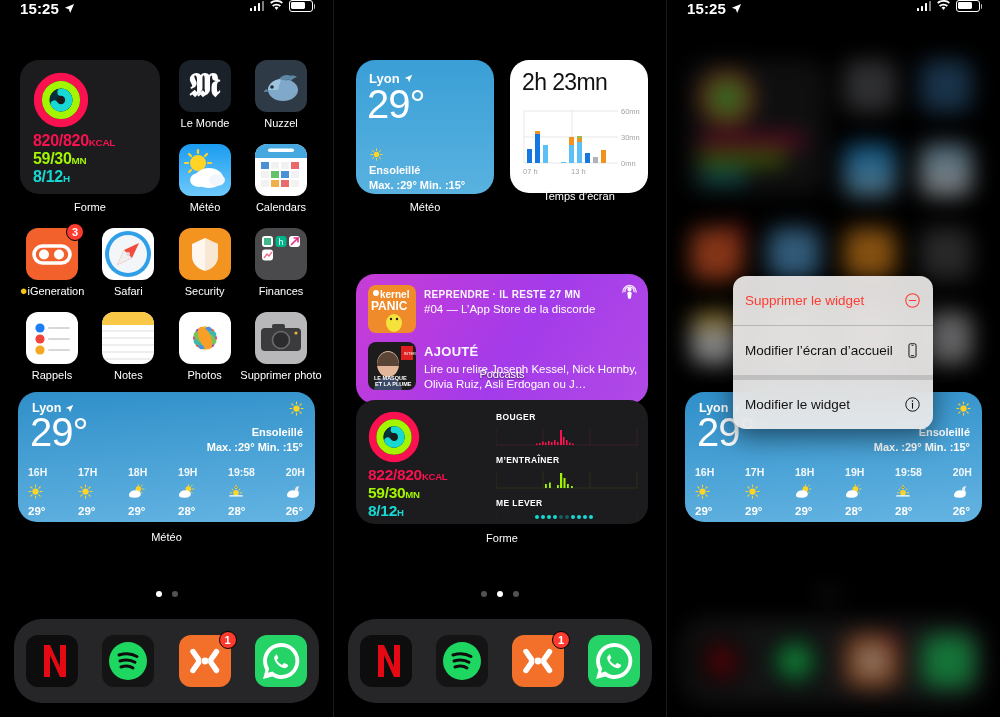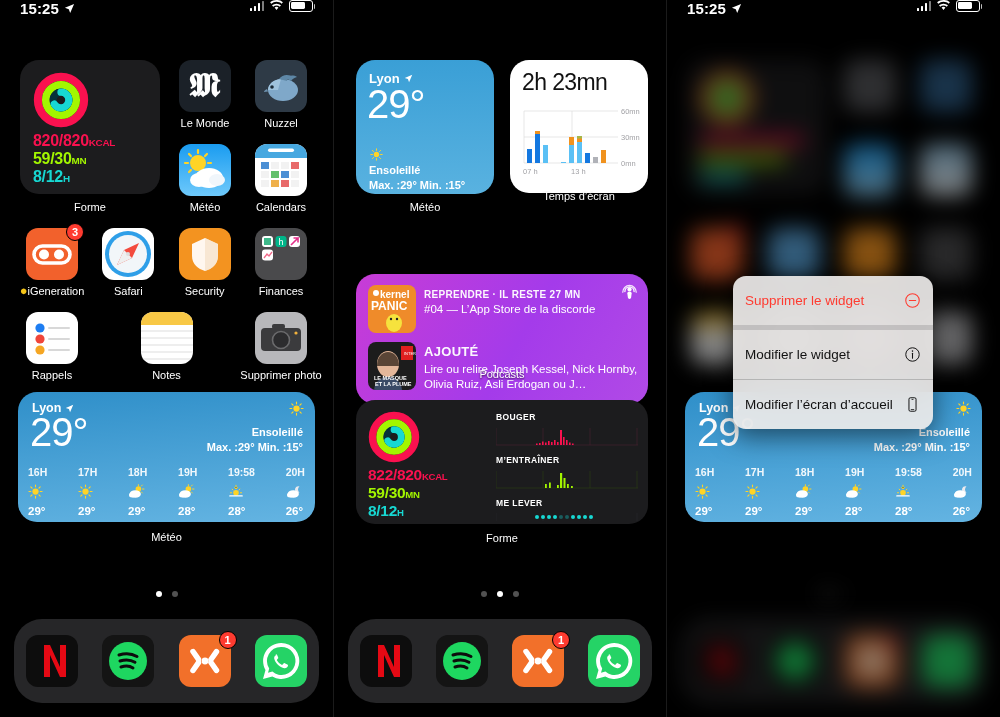--- a/index.html
+++ b/index.html
@@ -253,20 +253,37 @@
         <div class="appwrap">
           <div class="appicon" style="background:#fff;">
             <svg viewBox="0 0 52 52" style="width:100%;height:100%;">
               <rect x="0" y="0" width="52" height="13" fill="#f8c846"></rect>
               <g stroke="#e9e9e9" stroke-width="1.4">
                   <path d="M0 19h52M0 26h52M0 33h52M0 40h52M0 47h52"></path>
                 </g>
             </svg>
           </div>
           <div class="iconlabel">Notes</div>
+        </div>
+        <div class="appwrap">
+          <div class="appicon" style="background:#fff;">
+            <svg viewBox="0 0 52 52" style="width:100%;height:100%;">
+              <g transform="translate(26,26)" opacity=".95">
+                <ellipse rx="6" ry="12" fill="#f7c32e"></ellipse>
+                  <ellipse rx="6" ry="12" fill="#f05a28" transform="rotate(45)"></ellipse>
+                <ellipse rx="6" ry="12" fill="#e8337d" transform="rotate(90)"></ellipse>
+                  <ellipse rx="6" ry="12" fill="#9b3cc4" transform="rotate(135)"></ellipse>
+                <ellipse rx="6" ry="12" fill="#3f8de0" transform="rotate(22)"></ellipse>
+                  <ellipse rx="6" ry="12" fill="#33b5a6" transform="rotate(67)"></ellipse>
+                <ellipse rx="6" ry="12" fill="#6ec14c" transform="rotate(112)"></ellipse>
+                  <ellipse rx="6" ry="12" fill="#f79a1e" transform="rotate(157)"></ellipse>
+              </g>
+            </svg>
+          </div>
+          <div class="iconlabel">Photos</div>
         </div>
         <div class="appwrap">
           <div class="appicon" style="background:#b8b8bb;">
             <svg viewBox="0 0 52 52" style="width:100%;height:100%;">
               <rect x="6" y="16" width="40" height="23" rx="4" fill="#3b3b3d"></rect>
               <rect x="17" y="12" width="13" height="5" rx="2" fill="#3b3b3d"></rect>
               <circle cx="26" cy="28" r="8.5" fill="#2c2c2e" stroke="#6a6a6c" stroke-width="1.6"></circle>
               <circle cx="41" cy="21" r="1.6" fill="#f3b23c"></circle>
             </svg>
           </div>
@@ -778,34 +795,34 @@
     </div>
 
     <div class="ctxmenu" style="left:66px;top:276px;">
       <div class="ctxrow destructive">
         <span>Supprimer le widget</span>
         <svg class="ctxicon" viewBox="0 0 24 24">
             <circle cx="12" cy="12" r="9.5" fill="none" stroke="#ff3b30" stroke-width="1.5"></circle>
             <path d="M7.5 12h9" stroke="#ff3b30" stroke-width="1.5" stroke-linecap="round"></path>
           </svg>
       </div>
+      <div class="ctxrow sep">
+        <span>Modifier l’écran d’accueil</span>
+        <svg class="ctxicon" viewBox="0 0 24 24">
+            <rect x="7" y="2.5" width="10" height="19" rx="2" fill="none" stroke="#121212" stroke-width="1.4"></rect>
+            <rect x="10.5" y="4.3" width="3" height="1" rx=".5" fill="#121212"></rect>
+            <rect x="9.5" y="18.2" width="5" height="1.3" rx=".6" fill="#121212"></rect>
+          </svg>
+      </div>
       <div class="ctxrow gap">
         <span>Modifier le widget</span>
         <svg class="ctxicon" viewBox="0 0 24 24">
             <circle cx="12" cy="12" r="9.5" fill="none" stroke="#121212" stroke-width="1.4"></circle>
             <circle cx="12" cy="7.2" r="1.1" fill="#121212"></circle>
             <path d="M12 10.3v7" stroke="#121212" stroke-width="1.5" stroke-linecap="round"></path>
-          </svg>
-      </div>
-      <div class="ctxrow sep">
-        <span>Modifier l’écran d’accueil</span>
-        <svg class="ctxicon" viewBox="0 0 24 24">
-            <rect x="7" y="2.5" width="10" height="19" rx="2" fill="none" stroke="#121212" stroke-width="1.4"></rect>
-            <rect x="10.5" y="4.3" width="3" height="1" rx=".5" fill="#121212"></rect>
-            <rect x="9.5" y="18.2" width="5" height="1.3" rx=".6" fill="#121212"></rect>
           </svg>
       </div>
     </div>
 
     <div class="pagedots blurlayer dim">
         <span class="on"></span>
         <span></span>
       </div>
     <div class="dock blurlayer dim">
       <div class="appicon" style="background:#0d0d0d;"><svg viewBox="0 0 52 52" style="width:100%;height:100%">

